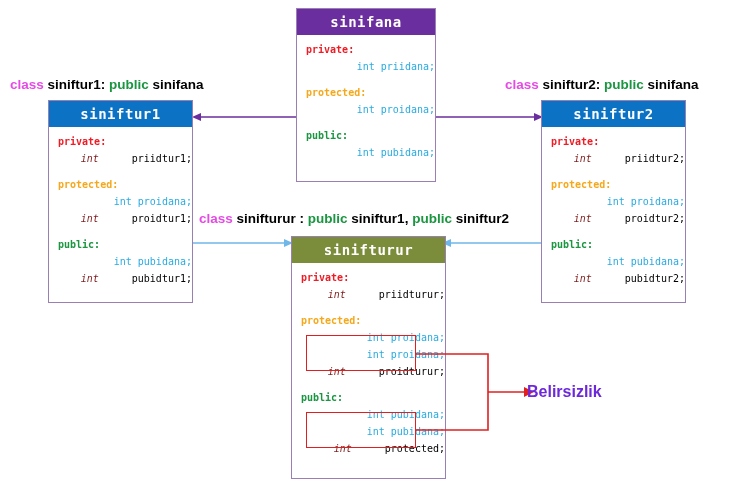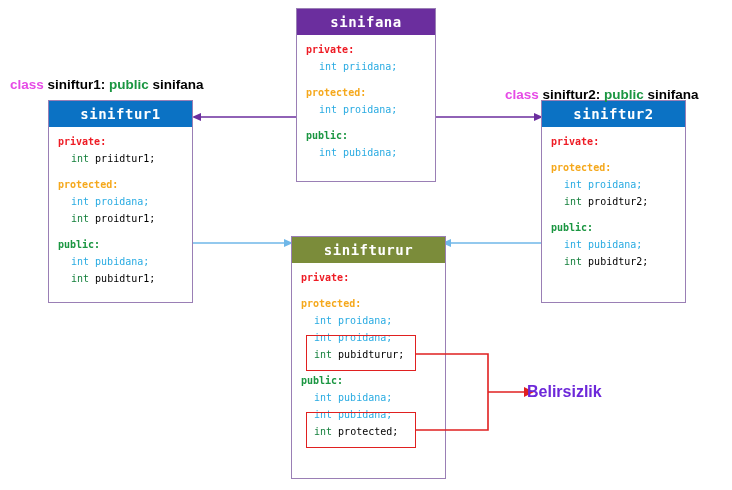--- a/index.html
+++ b/index.html
@@ -32,24 +32,24 @@
     font-size:10px;
     line-height:17px;
   }
   .sec-label{
     font-weight:bold;
     padding-left:9px;
   }
   .sec-private{color:#ee1c25;}
   .sec-protected{color:#f5a81c;}
   .sec-public{color:#1a9641;}
-  .member{padding-left:22px;white-space:pre;}
+  .member{padding-left:22px;white-space:pre;text-align:right;}
   .m-inherit{color:#29abe2;}
-  .m-own .kw{color:#15803d;}
-  .m-own .nm{color:#000000;}
+  .m-own .kw{color:#7f1d1d;font-style:italic;}
+  .m-own .nm{color:#000000;margin-left:27px;}
   .sec-gap{height:9px;}
 
   
   .caption{
     position:absolute;
     font-family:"Liberation Sans", sans-serif;
     font-weight:bold;
     font-size:13.5px;
     white-space:nowrap;
     color:#000000;
@@ -141,43 +141,45 @@
       <div class="sec-label sec-public">public:</div>
       <div class="member m-inherit"><span>int pubidana;</span></div>
       <div class="member m-own"><span class="kw">int</span> <span class="nm">pubidtur1;</span></div>
     </div>
   </div>
 
   <div class="uml-box" style="left:541px;top:100px;width:145px;height:203px;">
     <div class="uml-head" style="background:#0b72c4;">siniftur2</div>
     <div class="uml-body">
       <div class="sec-label sec-private">private:</div>
+      <div class="member m-own"><span class="kw">int</span> <span class="nm">priidtur2;</span></div>
       <div class="sec-gap"></div>
 
       <div class="sec-label sec-protected">protected:</div>
       <div class="member m-inherit"><span>int proidana;</span></div>
       <div class="member m-own"><span class="kw">int</span> <span class="nm">proidtur2;</span></div>
       <div class="sec-gap"></div>
 
       <div class="sec-label sec-public">public:</div>
       <div class="member m-inherit"><span>int pubidana;</span></div>
       <div class="member m-own"><span class="kw">int</span> <span class="nm">pubidtur2;</span></div>
     </div>
   </div>
 
   <div class="uml-box" style="left:291px;top:236px;width:155px;height:243px;">
     <div class="uml-head" style="background:#7b8c3a;">sinifturur</div>
     <div class="uml-body">
       <div class="sec-label sec-private">private:</div>
-      <div class="sec-gap"></div>
-
-      <div class="sec-label sec-protected">protected:</div>
-      <div class="member m-inherit"><span>int proidana;</span></div>
-      <div class="member m-inherit"><span>int proidana;</span></div>
-      <div class="member m-own"><span class="kw">int</span> <span class="nm">pubidturur;</span></div>
+      <div class="member m-own"><span class="kw">int</span> <span class="nm">priidturur;</span></div>
+      <div class="sec-gap"></div>
+
+      <div class="sec-label sec-protected">protected:</div>
+      <div class="member m-inherit"><span>int proidana;</span></div>
+      <div class="member m-inherit"><span>int proidana;</span></div>
+      <div class="member m-own"><span class="kw">int</span> <span class="nm">proidturur;</span></div>
       <div class="sec-gap"></div>
 
       <div class="sec-label sec-public">public:</div>
       <div class="member m-inherit"><span>int pubidana;</span></div>
       <div class="member m-inherit"><span>int pubidana;</span></div>
       <div class="member m-own"><span class="kw">int</span> <span class="nm">protected;</span></div>
     </div>
   </div>
 
   <div class="amb-box" style="left:306px;top:335px;width:110px;height:36px;"></div>
@@ -193,21 +195,30 @@
 
   <span class="amb-label" style="left:527px;top:383px;">Belirsizlik</span>
 
   <div class="caption" style="left:10px;top:77px;">
     <span class="kw-class">class</span>
     <span>siniftur1</span><span>:</span>
     <span class="kw-public">public</span>
     <span>sinifana</span>
   </div>
 
-  <div class="caption" style="left:505px;top:87px;">
+  <div class="caption" style="left:505px;top:77px;">
     <span class="kw-class">class</span>
     <span>siniftur2</span><span>:</span>
     <span class="kw-public">public</span>
     <span>sinifana</span>
   </div>
 
+  <div class="caption" style="left:199px;top:211px;">
+    <span class="kw-class">class</span>
+    <span>sinifturur</span>
+    <span>:</span>
+    <span class="kw-public">public</span>
+    <span>siniftur1</span><span>,</span>
+    <span class="kw-public">public</span>
+    <span>siniftur2</span>
+  </div>
 
 </div>
 
 </body></html>

